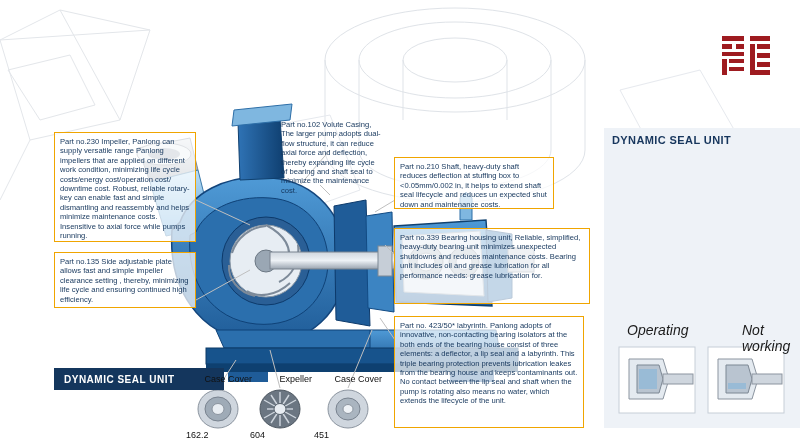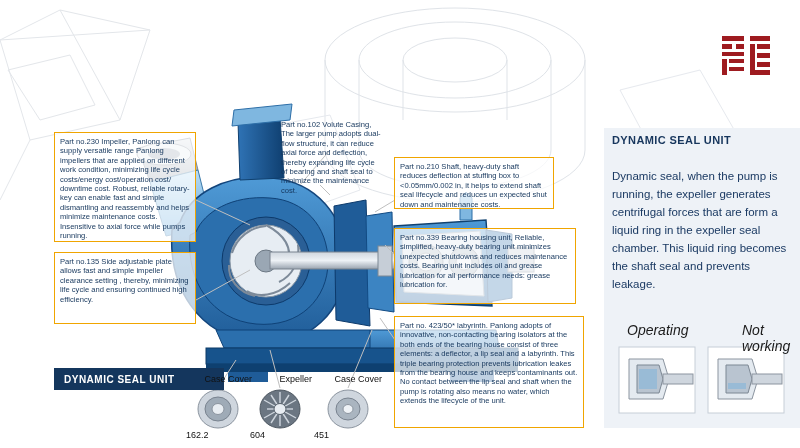--- a/index.html
+++ b/index.html
@@ -220,21 +220,20 @@
     <ellipse cx="22" cy="21" rx="6" ry="5.5" fill="#e8edf2" stroke="#55606b"></ellipse>
   </svg>
   <svg style="position:absolute;left:326px;top:388px;width:44px;height:42px;" viewBox="0 0 44 42">
     <ellipse cx="22" cy="21" rx="20" ry="19" fill="#cfd6de" stroke="#8b949f"></ellipse>
     <ellipse cx="22" cy="21" rx="12" ry="11" fill="#aab5c0" stroke="#79838f"></ellipse>
     <ellipse cx="22" cy="21" rx="5" ry="4.5" fill="#eef2f6" stroke="#8b949f"></ellipse>
   </svg>
 
   <div class="right-panel"></div>
   <div class="rp-head">DYNAMIC SEAL UNIT</div>
-  <div class="rp-body">Dynamic seal, when the pump is running, the expeller generates centrifugal forces that are form a liquid ring in the expeller seal chamber. This liquid ring becomes the shaft seal and prevents leakage.</div>
 
   <svg style="position:absolute;left:617px;top:345px;width:80px;height:70px;" viewBox="0 0 80 70">
     <rect x="2" y="2" width="76" height="66" fill="#ffffff" stroke="#c6ced7"></rect>
     <path d="M12 14 L46 14 L52 34 L46 54 L12 54 Z" fill="#e4eaf0" stroke="#8b949f"></path>
     <path d="M20 20 L42 20 L46 34 L42 48 L20 48 Z" fill="#b9c4d0" stroke="#7d8894"></path>
     <rect x="46" y="29" width="30" height="10" fill="#cfd6de" stroke="#8b949f"></rect>
     <path d="M22 24 L40 24 L40 44 L22 44 Z" fill="#8fb8d8" opacity=".75"></path>
   </svg>
   <svg style="position:absolute;left:706px;top:345px;width:80px;height:70px;" viewBox="0 0 80 70">
     <rect x="2" y="2" width="76" height="66" fill="#ffffff" stroke="#c6ced7"></rect>
@@ -256,27 +255,27 @@
       <path d="M395 255 L385 245"></path>
       <path d="M395 340 L380 318"></path>
       <path d="M218 388 L236 360"></path>
       <path d="M280 388 L270 350"></path>
       <path d="M348 388 L372 330"></path>
     </g>
   </svg>
 
   <div class="callout" style="left:54px;top:132px;width:142px;height:110px;">Part no.230 Impeller, Panlong can supply versatile range Panlong impellers that are applied on different work condition, minimizing life cycle costs/energy cost/operation cost/ downtime cost. Robust, reliable rotary-key can enable fast and simple dismantling and reassembly and helps minimize maintenance costs. Insensitive to axial force while pumps running.</div>
 
-  <div class="callout" style="left:54px;top:252px;width:142px;height:72px;">Part no.135 Side adjustable plate allows fast and simple impeller clearance setting , thereby, minimizing life cycle and ensuring continued high efficiency.</div>
+  <div class="callout" style="left:54px;top:252px;width:142px;height:56px;">Part no.135 Side adjustable plate allows fast and simple impeller clearance setting , thereby, minimizing life cycle and ensuring continued high efficiency.</div>
 
   <div class="callout plain" style="left:276px;top:116px;width:110px;height:90px;">Part no.102 Volute Casing, The larger pump adopts dual-flow structure, it can reduce axial force and deflection, thereby expanding life cycle of bearing and shaft seal to minimize the maintenance cost.</div>
 
   <div class="callout" style="left:394px;top:157px;width:160px;height:52px;">Part no.210 Shaft, heavy-duty shaft reduces deflection at stuffing box to &lt;0.05mm/0.002 in, it helps to extend shaft seal lifecycle and reduces un expected shut down and maintenance costs.</div>
 
-  <div class="callout" style="left:394px;top:228px;width:182px;height:76px;">Part no.339 Bearing housing unit, Reliable, simplified, heavy-duty bearing unit minimizes unexpected shutdowns and reduces maintenance costs. Bearing unit includes oil and grease lubrication for all performance needs: grease lubrication for.</div>
+  <div class="callout" style="left:394px;top:228px;width:196px;height:76px;">Part no.339 Bearing housing unit, Reliable, simplified, heavy-duty bearing unit minimizes unexpected shutdowns and reduces maintenance costs. Bearing unit includes oil and grease lubrication for all performance needs: grease lubrication for.</div>
 
   <div class="callout" style="left:394px;top:316px;width:190px;height:112px;">Part no. 423/50* labyrinth. Panlong adopts of innovative, non-contacting bearing isolators at the both ends of the bearing house consist of three elements: a deflector, a lip seal and a labyrinth. This triple bearing protection prevents lubrication leakes from the bearing house and keeps contaminants out. No contact between the lip seal and shaft when the pump is rotating also means no water, which extends the lifecycle of the unit.</div>
 
   <div class="dsu-left">DYNAMIC SEAL UNIT</div>
 
   <div class="part-cap" style="left:186px;top:374px;width:66px;">Case Cover</div>
   <div class="part-num" style="left:186px;top:430px;width:66px;">162.2</div>
 
   <div class="part-cap" style="left:250px;top:374px;width:62px;">Expeller</div>
   <div class="part-num" style="left:250px;top:430px;width:62px;">604</div>

